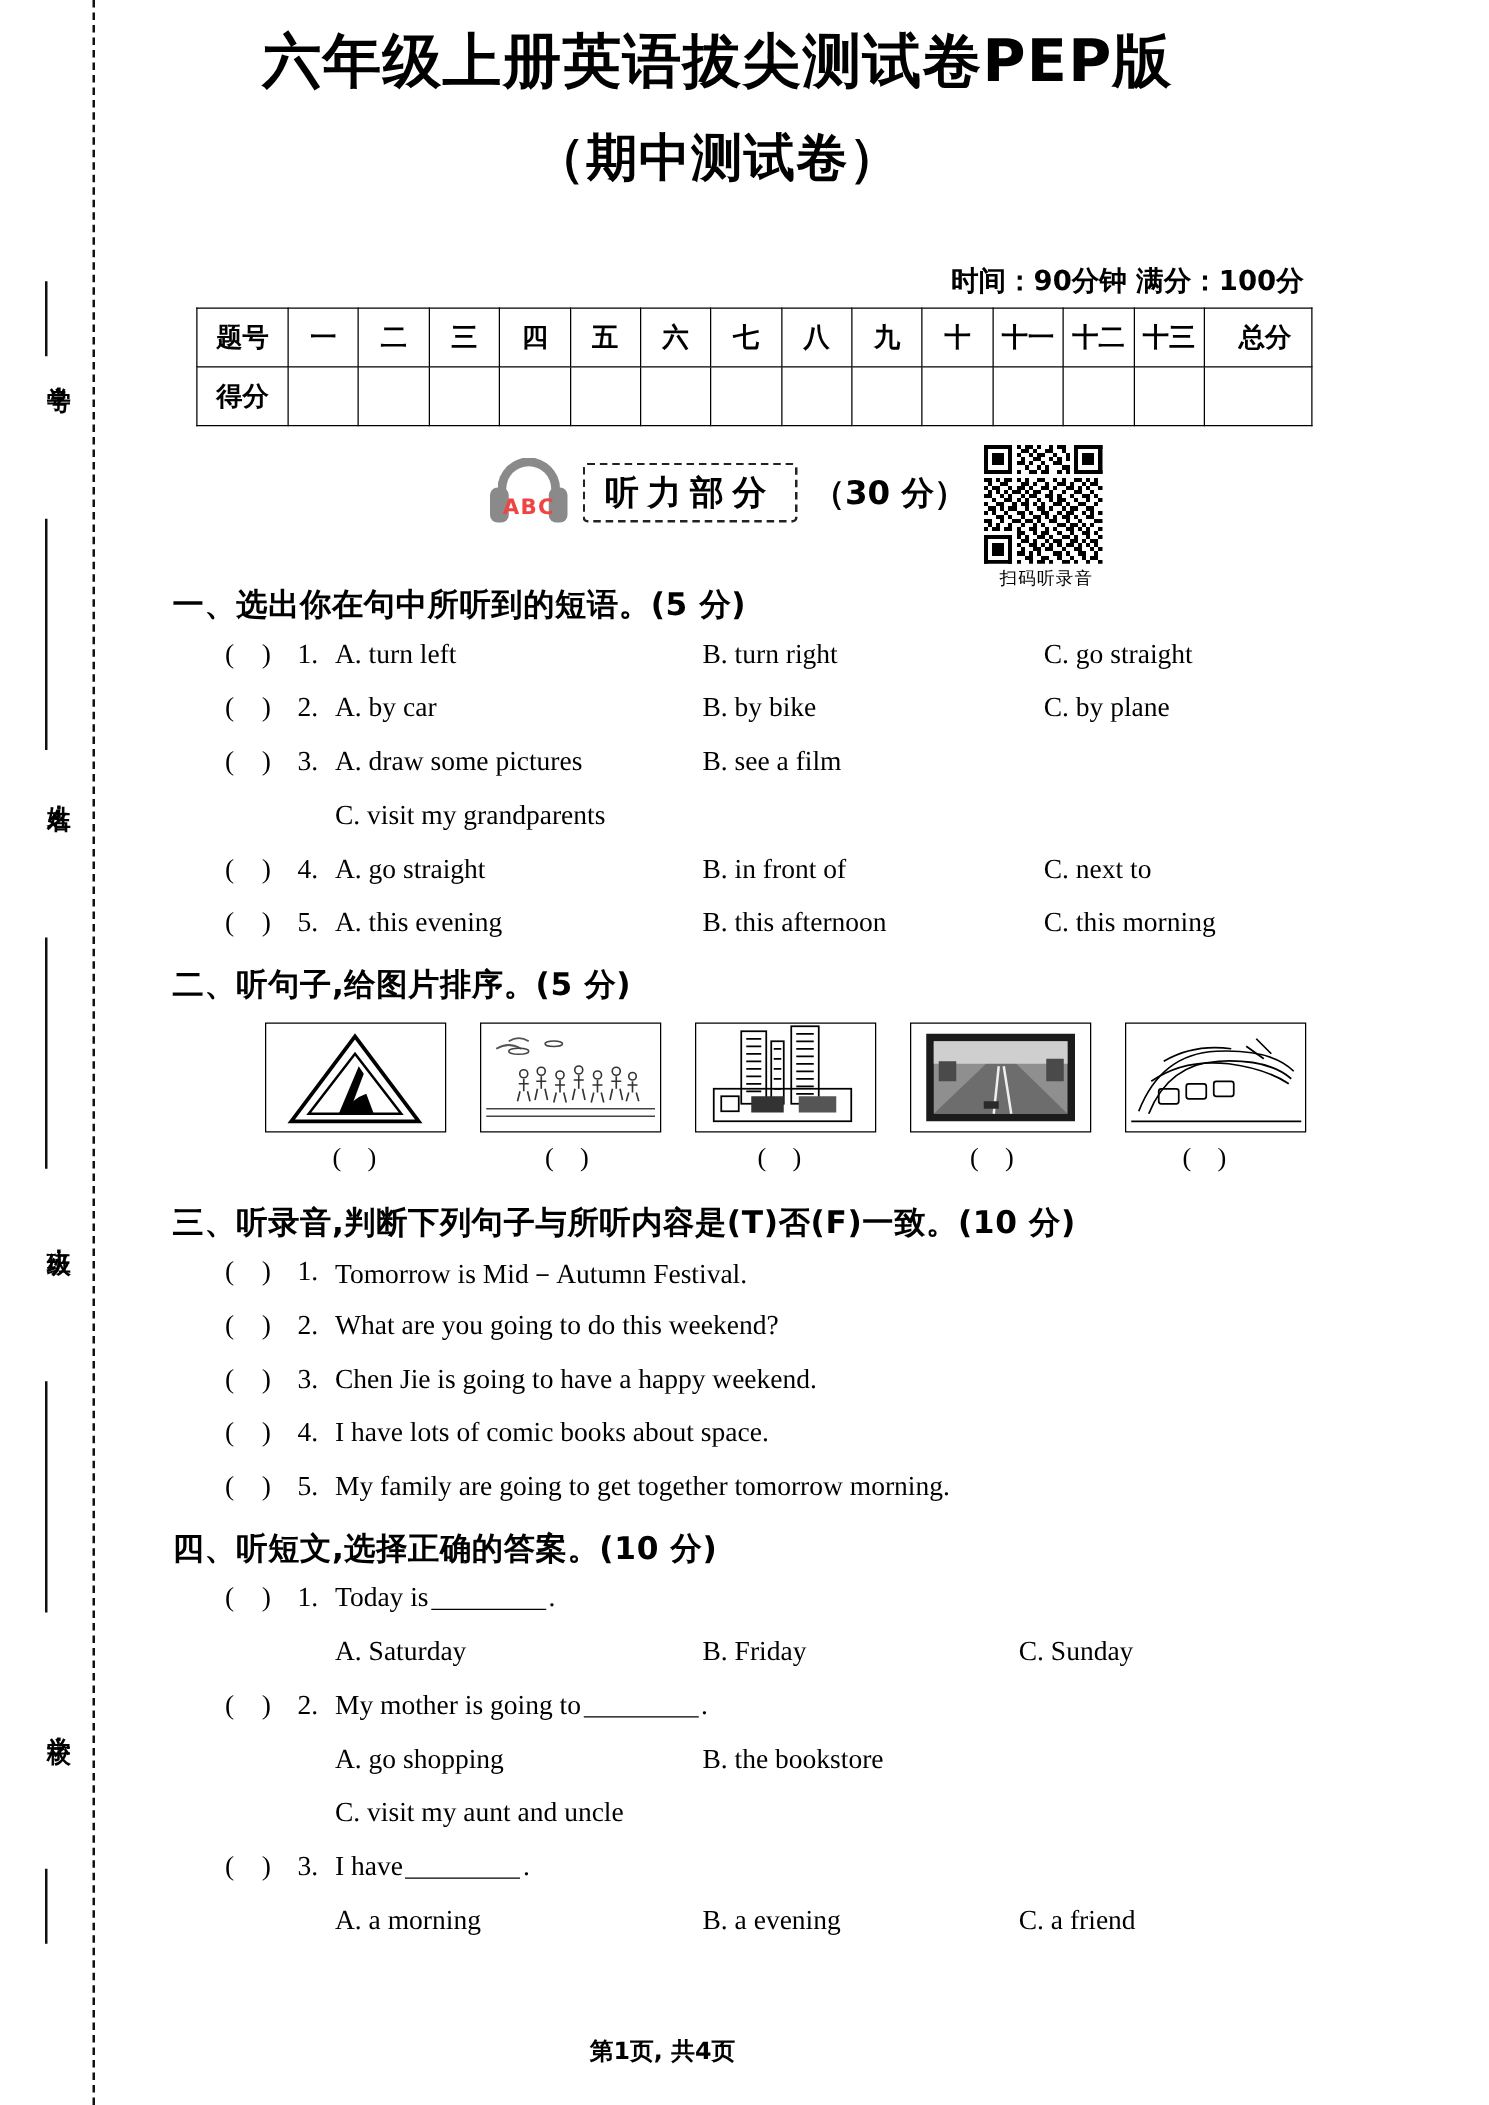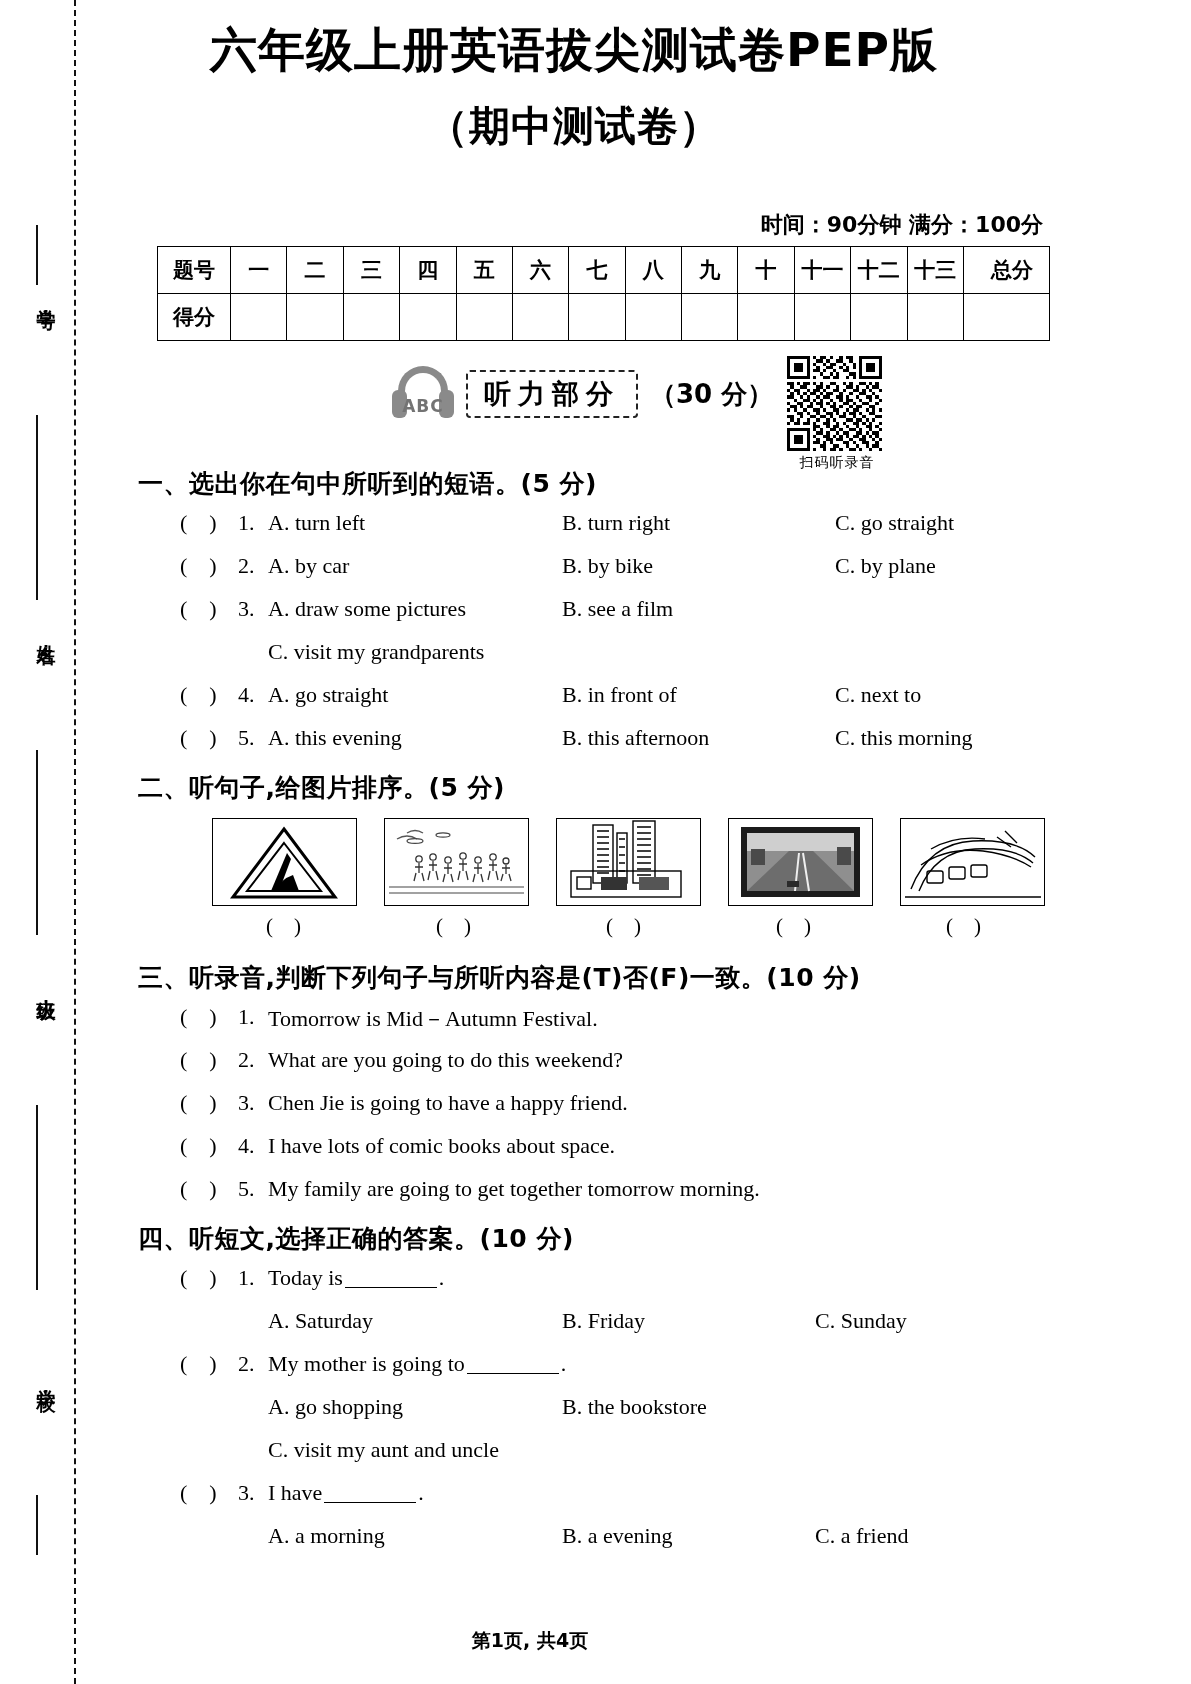--- a/index.html
+++ b/index.html
@@ -61,21 +61,21 @@
     border:7px solid #8a8a8a;border-bottom:none;
     border-radius:26px 26px 0 0;box-sizing:border-box;
   }
   .headset .ear{
     position:absolute;top:24px;width:15px;height:28px;background:#8a8a8a;border-radius:6px;
   }
   .headset .ear.l{left:2px;}
   .headset .ear.r{right:2px;}
   .headset .abc{
     position:absolute;left:0;top:30px;width:66px;text-align:center;
-    font-family:"DejaVu Sans",sans-serif;font-weight:bold;font-size:17px;color:#737373;
+    font-family:"DejaVu Sans",sans-serif;font-weight:bold;font-size:17px;color:#ef4444;
     letter-spacing:1px;
   }
   .dashbox{
     border:2px dashed #222;border-radius:4px;padding:4px 16px;
     font-family:"DejaVu Sans",sans-serif;font-weight:bold;font-size:27px;
     letter-spacing:7px;
   }
   .banner-score{
     font-family:"DejaVu Sans",sans-serif;font-weight:bold;font-size:26px;margin-left:2px;
   }
@@ -576,21 +576,21 @@
     <span class="opt" style="left:88px">Tomorrow is Mid－Autumn Festival.</span>
   </div>
   <div class="q-line">
     <span class="lead" style="left:0">(    )</span>
     <span class="opt" style="left:58px">2.</span>
     <span class="opt" style="left:88px">What are you going to do this weekend?</span>
   </div>
   <div class="q-line">
     <span class="lead" style="left:0">(    )</span>
     <span class="opt" style="left:58px">3.</span>
-    <span class="opt" style="left:88px">Chen Jie is going to have a happy friend.</span>
+    <span class="opt" style="left:88px">Chen Jie is going to have a happy weekend.</span>
   </div>
   <div class="q-line">
     <span class="lead" style="left:0">(    )</span>
     <span class="opt" style="left:58px">4.</span>
     <span class="opt" style="left:88px">I have lots of comic books about space.</span>
   </div>
   <div class="q-line">
     <span class="lead" style="left:0">(    )</span>
     <span class="opt" style="left:58px">5.</span>
     <span class="opt" style="left:88px">My family are going to get together tomorrow morning.</span>

